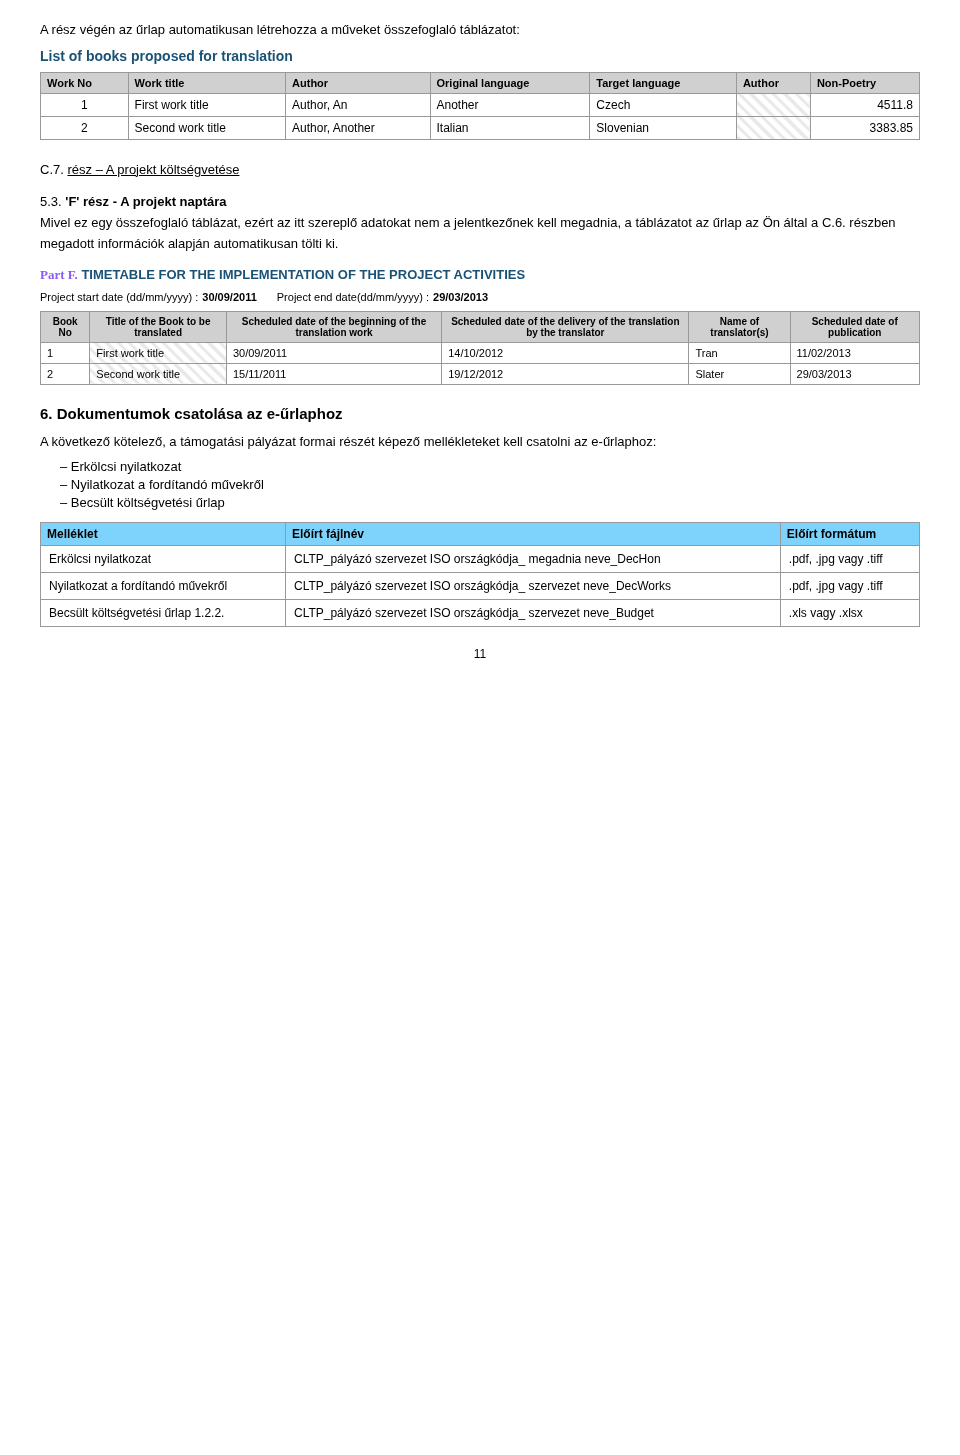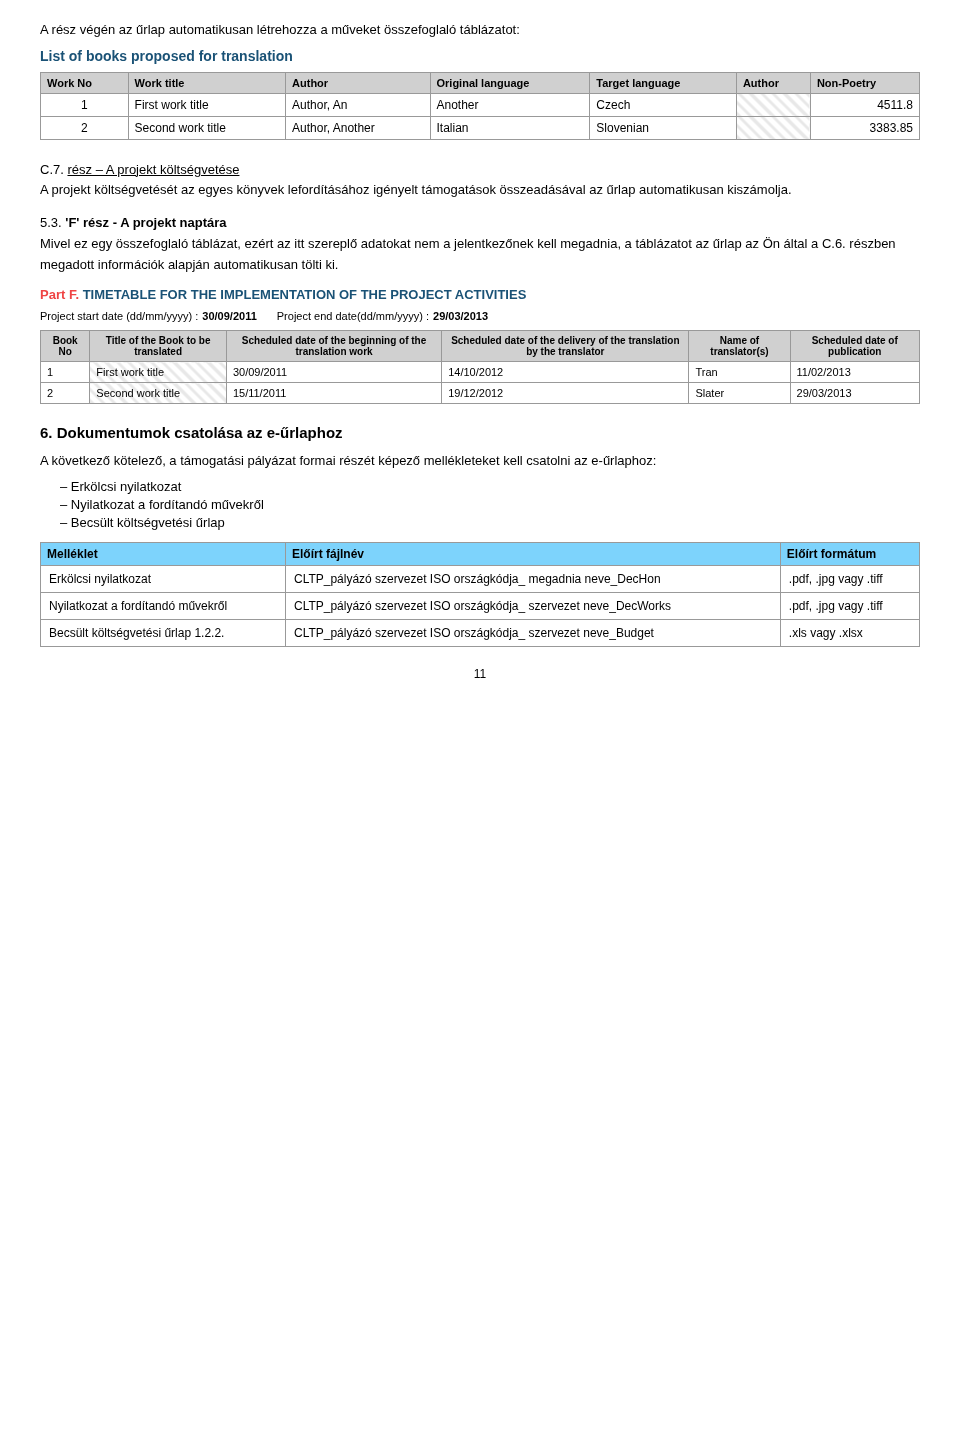--- a/index.html
+++ b/index.html
@@ -145,33 +145,32 @@
           <td style="text-align: right;">3383.85</td>
         </tr>
       </tbody>
   </table>
 </div>
 
 <div class="text-block">
   <span>C.7.</span>
   <span class="section-heading">rész – A projekt költségvetése</span>
   <br>
-  <span>A projekt költségvetését az egyes könyvek lefordításához igényelt támogatások összeadásával az űrlap automatikusan kiszámolja.</span>
 </div>
 
 <div class="text-block">
   <span>5.3.</span>
   <span class="bold-inline">'F' rész - A projekt naptára</span>
   <br>
   <span>Mivel ez egy összefoglaló táblázat, ezért az itt szereplő adatokat nem a jelentkezőnek kell megadnia, a táblázatot az űrlap az Ön által a C.6. részben megadott információk alapján automatikusan tölti ki.</span>
 </div>
 
 <div class="part-f-section">
   <div class="part-f-title">
-    <span style="color:#ef4444;">Part F.</span>
+    <span style="color:#8b5cf6;font-family:Liberation Serif, serif;">Part F.</span>
     <span style="color:#1a5276;">TIMETABLE FOR THE IMPLEMENTATION OF THE PROJECT ACTIVITIES</span>
   </div>
   <div class="part-f-meta">
     <div class="part-f-meta-item">
       <span>Project start date (dd/mm/yyyy) :</span>
       <span class="part-f-meta-value">30/09/2011</span>
     </div>
     <div class="part-f-meta-item">
       <span>Project end date(dd/mm/yyyy) :</span>
       <span class="part-f-meta-value">29/03/2013</span>

